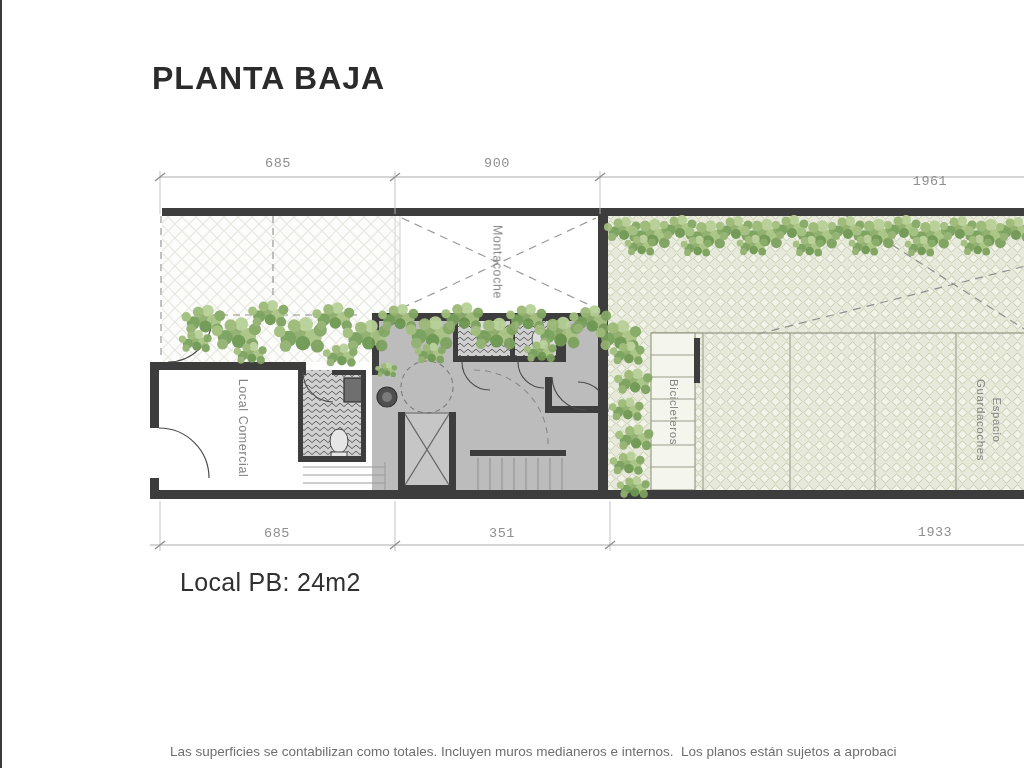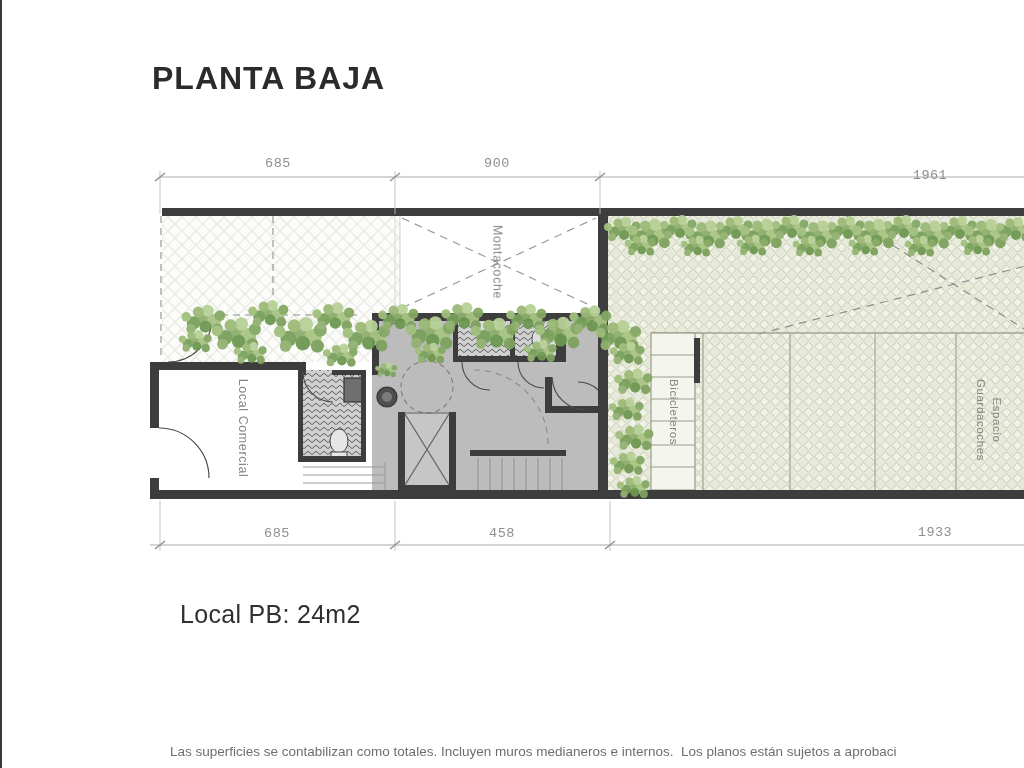--- a/index.html
+++ b/index.html
@@ -7,21 +7,21 @@
     width:1024px;height:768px;position:relative;overflow:hidden;
     background:#ffffff;
     font-family:"Liberation Sans", sans-serif;
   }
   .edge-line{position:absolute;left:0;top:0;width:2px;height:768px;background:#3a3a3a;}
   .page-title{
     position:absolute;left:152px;top:60px;
     font-size:32px;font-weight:600;letter-spacing:1px;color:#2b2b2b;
   }
   .area-note{
-    position:absolute;left:180px;top:600px;
+    position:absolute;left:180px;top:568px;
     font-size:25px;font-weight:500;color:#303030;letter-spacing:.3px;
   }
   .footer-note{
     position:absolute;left:170px;top:744px;
     font-size:13.5px;color:#6e6e6e;white-space:pre;width:1200px;
   }
   .dim{
     position:absolute;transform:translate(-50%,-50%);
     font-size:13.5px;color:#8f8f8f;letter-spacing:.5px;font-family:Liberation Mono, monospace;
   }
@@ -273,24 +273,24 @@
     <use href="#tuft" transform="translate(386,369) scale(0.6)"></use>
   </g>
 </svg>
 
 <div class="edge-line"></div>
 
 <div class="page-title">PLANTA BAJA</div>
 
 <div class="dim" style="left:278px;top:163px;">685</div>
 <div class="dim" style="left:497px;top:163px;">900</div>
-<div class="dim" style="left:930px;top:175px;">1961</div>
+<div class="dim" style="left:930px;top:181px;">1961</div>
 
 <div class="dim" style="left:277px;top:533px;">685</div>
-<div class="dim" style="left:502px;top:533px;">458</div>
+<div class="dim" style="left:502px;top:533px;">351</div>
 <div class="dim" style="left:935px;top:532px;">1933</div>
 
 <div class="vlabel" style="left:497px;top:262px;">Montacoche</div>
 <div class="vlabel" style="left:243px;top:428px;">Local Comercial</div>
 <div class="vlabel small" style="left:673px;top:412px;">Bicicleteros</div>
 <div class="vlabel small" style="left:988px;top:420px;">Espacio
 Guardacoches</div>
 
 <div class="area-note">Local PB: 24m2</div>
 <div class="footer-note">Las superficies se contabilizan como totales. Incluyen muros medianeros e internos.  Los planos están sujetos a aprobaci</div>

